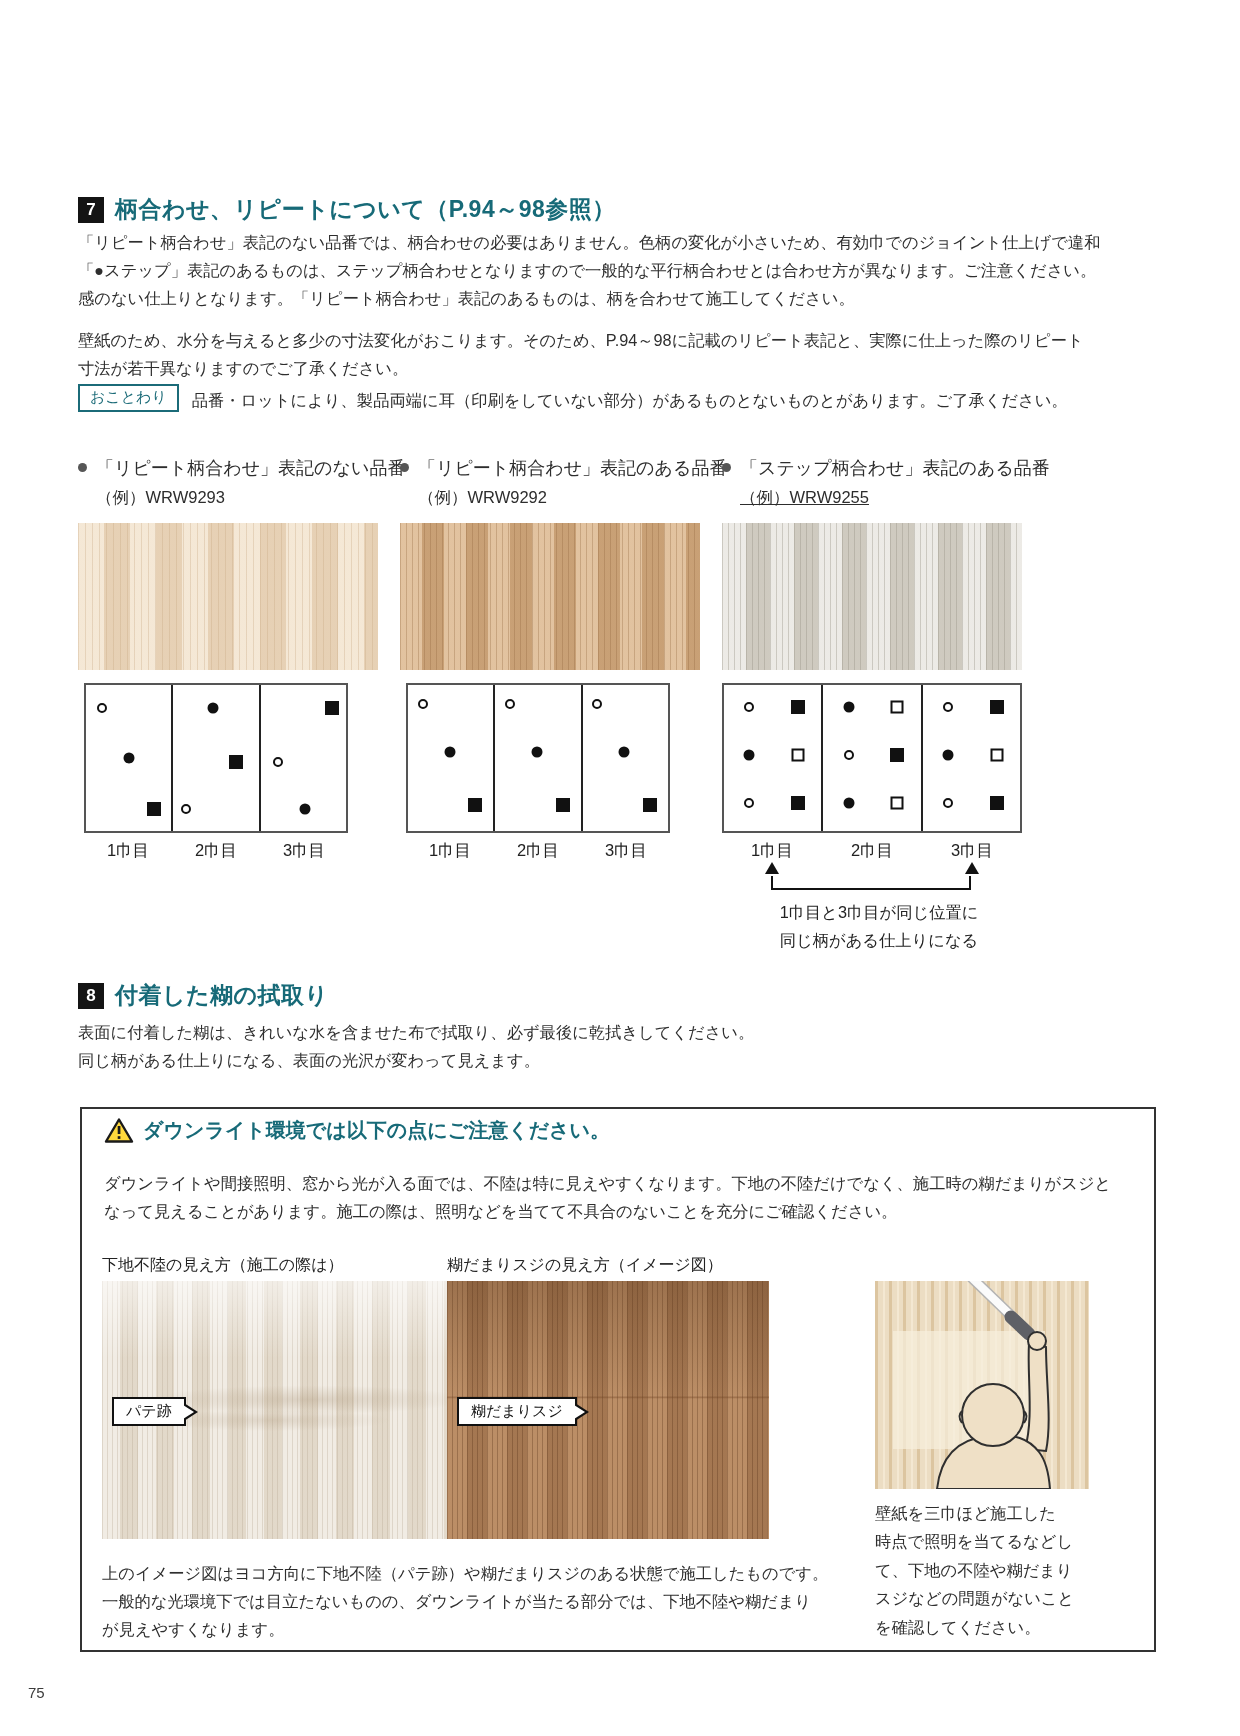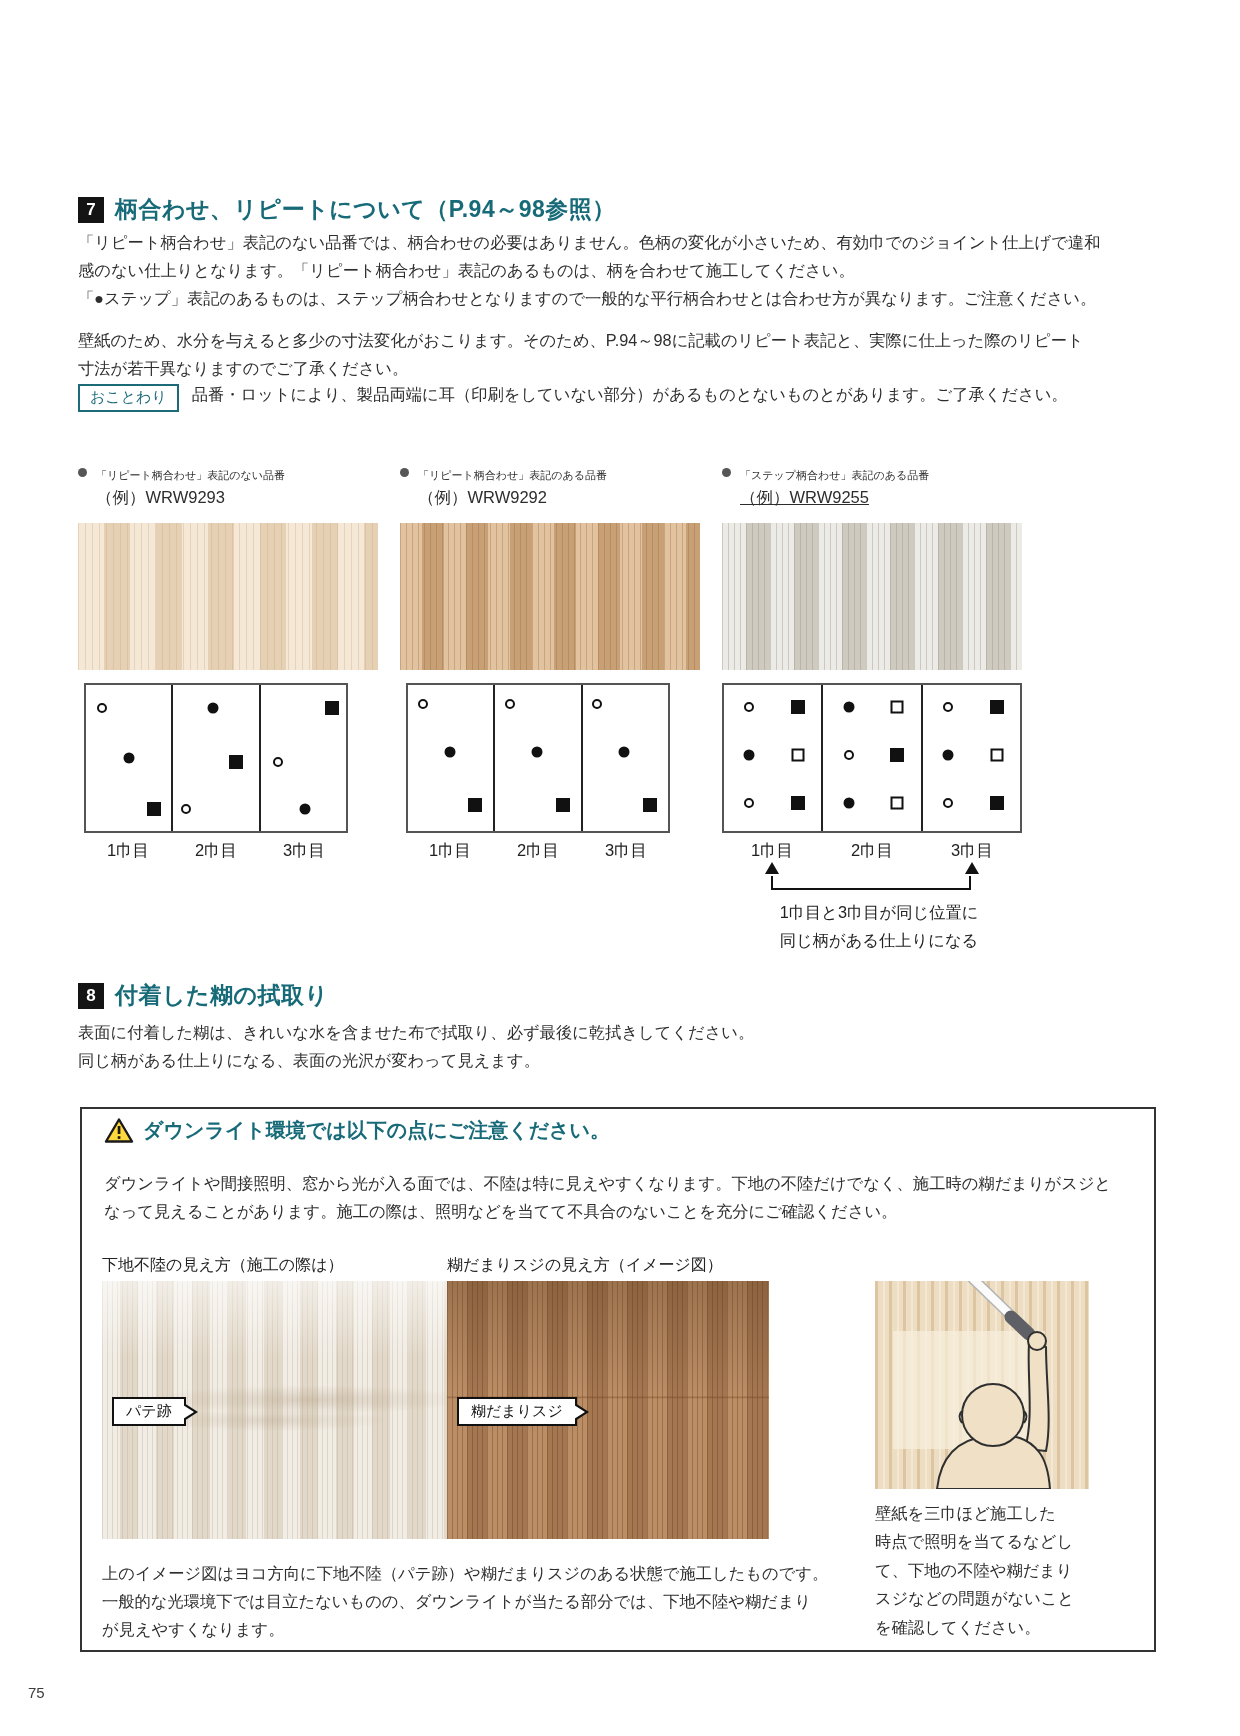--- a/index.html
+++ b/index.html
@@ -15,29 +15,29 @@
   .sec-num {
     width:26px; height:26px; background:#141414; color:#fff;
     font-weight:bold; font-size:17px; display:flex; align-items:center; justify-content:center;
     flex:0 0 auto;
   }
   .sec-title { font-size:23px; font-weight:bold; color:#176a78; letter-spacing:.5px; }
 
   .body-text { font-size:16.3px; line-height:28px; color:#2e2e2e; }
   .body-text div { white-space:nowrap; }
 
-  .note-row { display:flex; align-items:flex-start; gap:13px; }
+  .note-row { display:flex; align-items:flex-end; gap:13px; }
   .note-label {
     border:2px solid #1b6b78; color:#1b6b78; font-size:15px;
     padding:2px 10px 3px; white-space:nowrap;
   }
   .note-text { font-size:16.3px; white-space:nowrap; }
 
   
-  .col-label { font-size:11px; white-space:nowrap;margin-top:12px; }
+  .col-label { font-size:18px; white-space:nowrap; }
   .bullet {
     display:inline-block; width:9px; height:9px; border-radius:50%;
     background:#565656; margin-right:9px; vertical-align:2px;
   }
   .example-line { font-size:16.5px; white-space:nowrap; }
 
   
   .sample { width:300px; height:147px; }
   .tex-stripe-a {
     background-image:
@@ -126,22 +126,22 @@
 
 <div class="page">
 
   <div class="abs sec-head" style="left:78px; top:194px;">
     <span class="sec-num">7</span>
     <span class="sec-title">柄合わせ、リピートについて（P.94～98参照）</span>
   </div>
 
   <div class="abs body-text" style="left:78px; top:228px;">
     <div>「リピート柄合わせ」表記のない品番では、柄合わせの必要はありません。色柄の変化が小さいため、有効巾でのジョイント仕上げで違和</div>
+    <div>「●ステップ」表記のあるものは、ステップ柄合わせとなりますので一般的な平行柄合わせとは合わせ方が異なります。ご注意ください。</div>
     <div>感のない仕上りとなります。「リピート柄合わせ」表記のあるものは、柄を合わせて施工してください。</div>
-    <div>「●ステップ」表記のあるものは、ステップ柄合わせとなりますので一般的な平行柄合わせとは合わせ方が異なります。ご注意ください。</div>
   </div>
 
   <div class="abs body-text" style="left:78px; top:326px;">
     <div>壁紙のため、水分を与えると多少の寸法変化がおこります。そのため、P.94～98に記載のリピート表記と、実際に仕上った際のリピート</div>
     <div>寸法が若干異なりますのでご了承ください。</div>
   </div>
 
   <div class="abs note-row" style="left:78px; top:384px;">
     <span class="note-label">おことわり</span>
     <span class="note-text">品番・ロットにより、製品両端に耳（印刷をしていない部分）があるものとないものとがあります。ご了承ください。</span>

